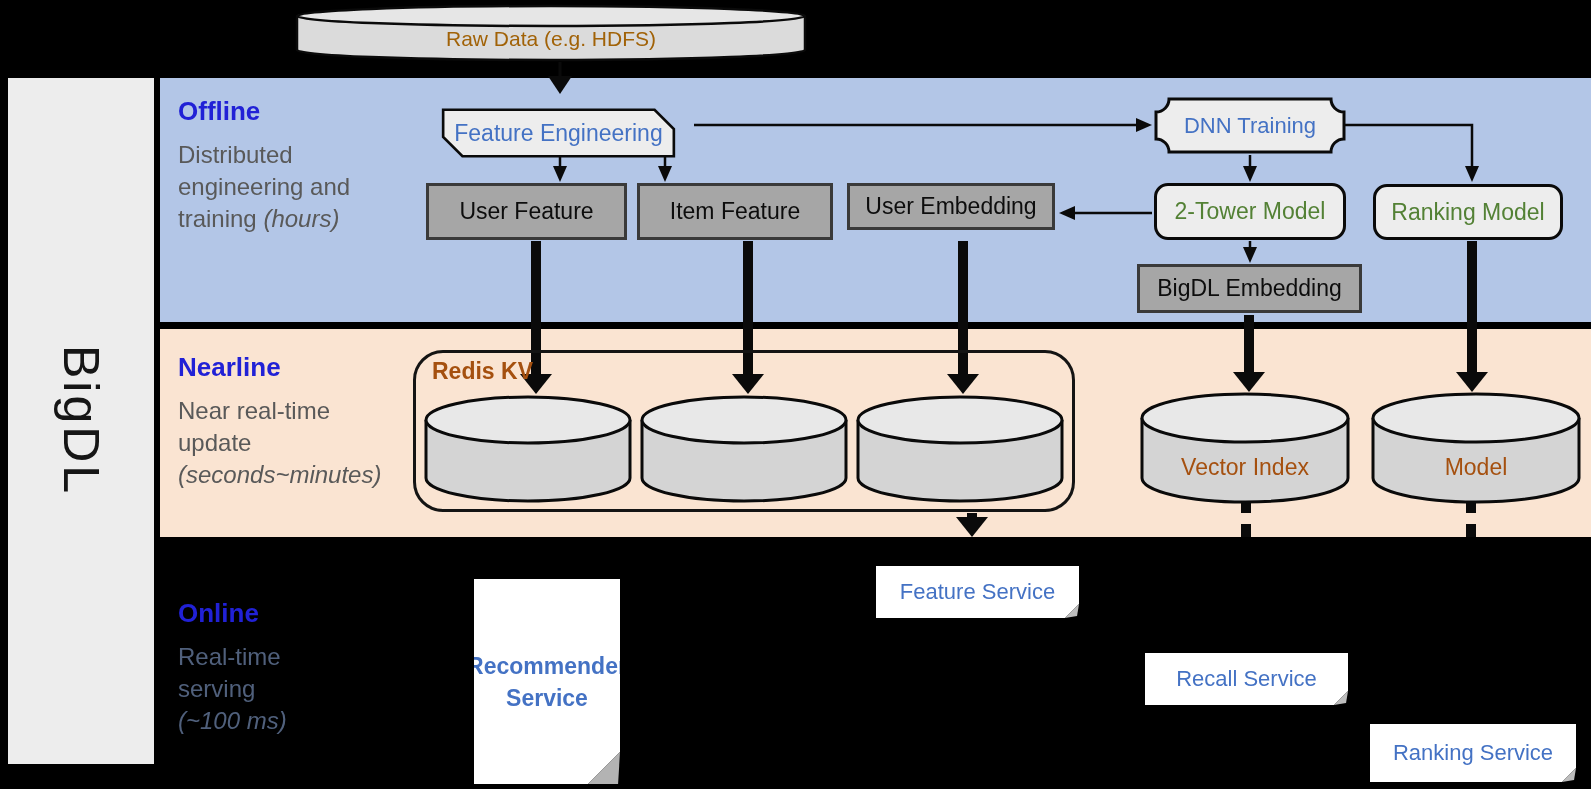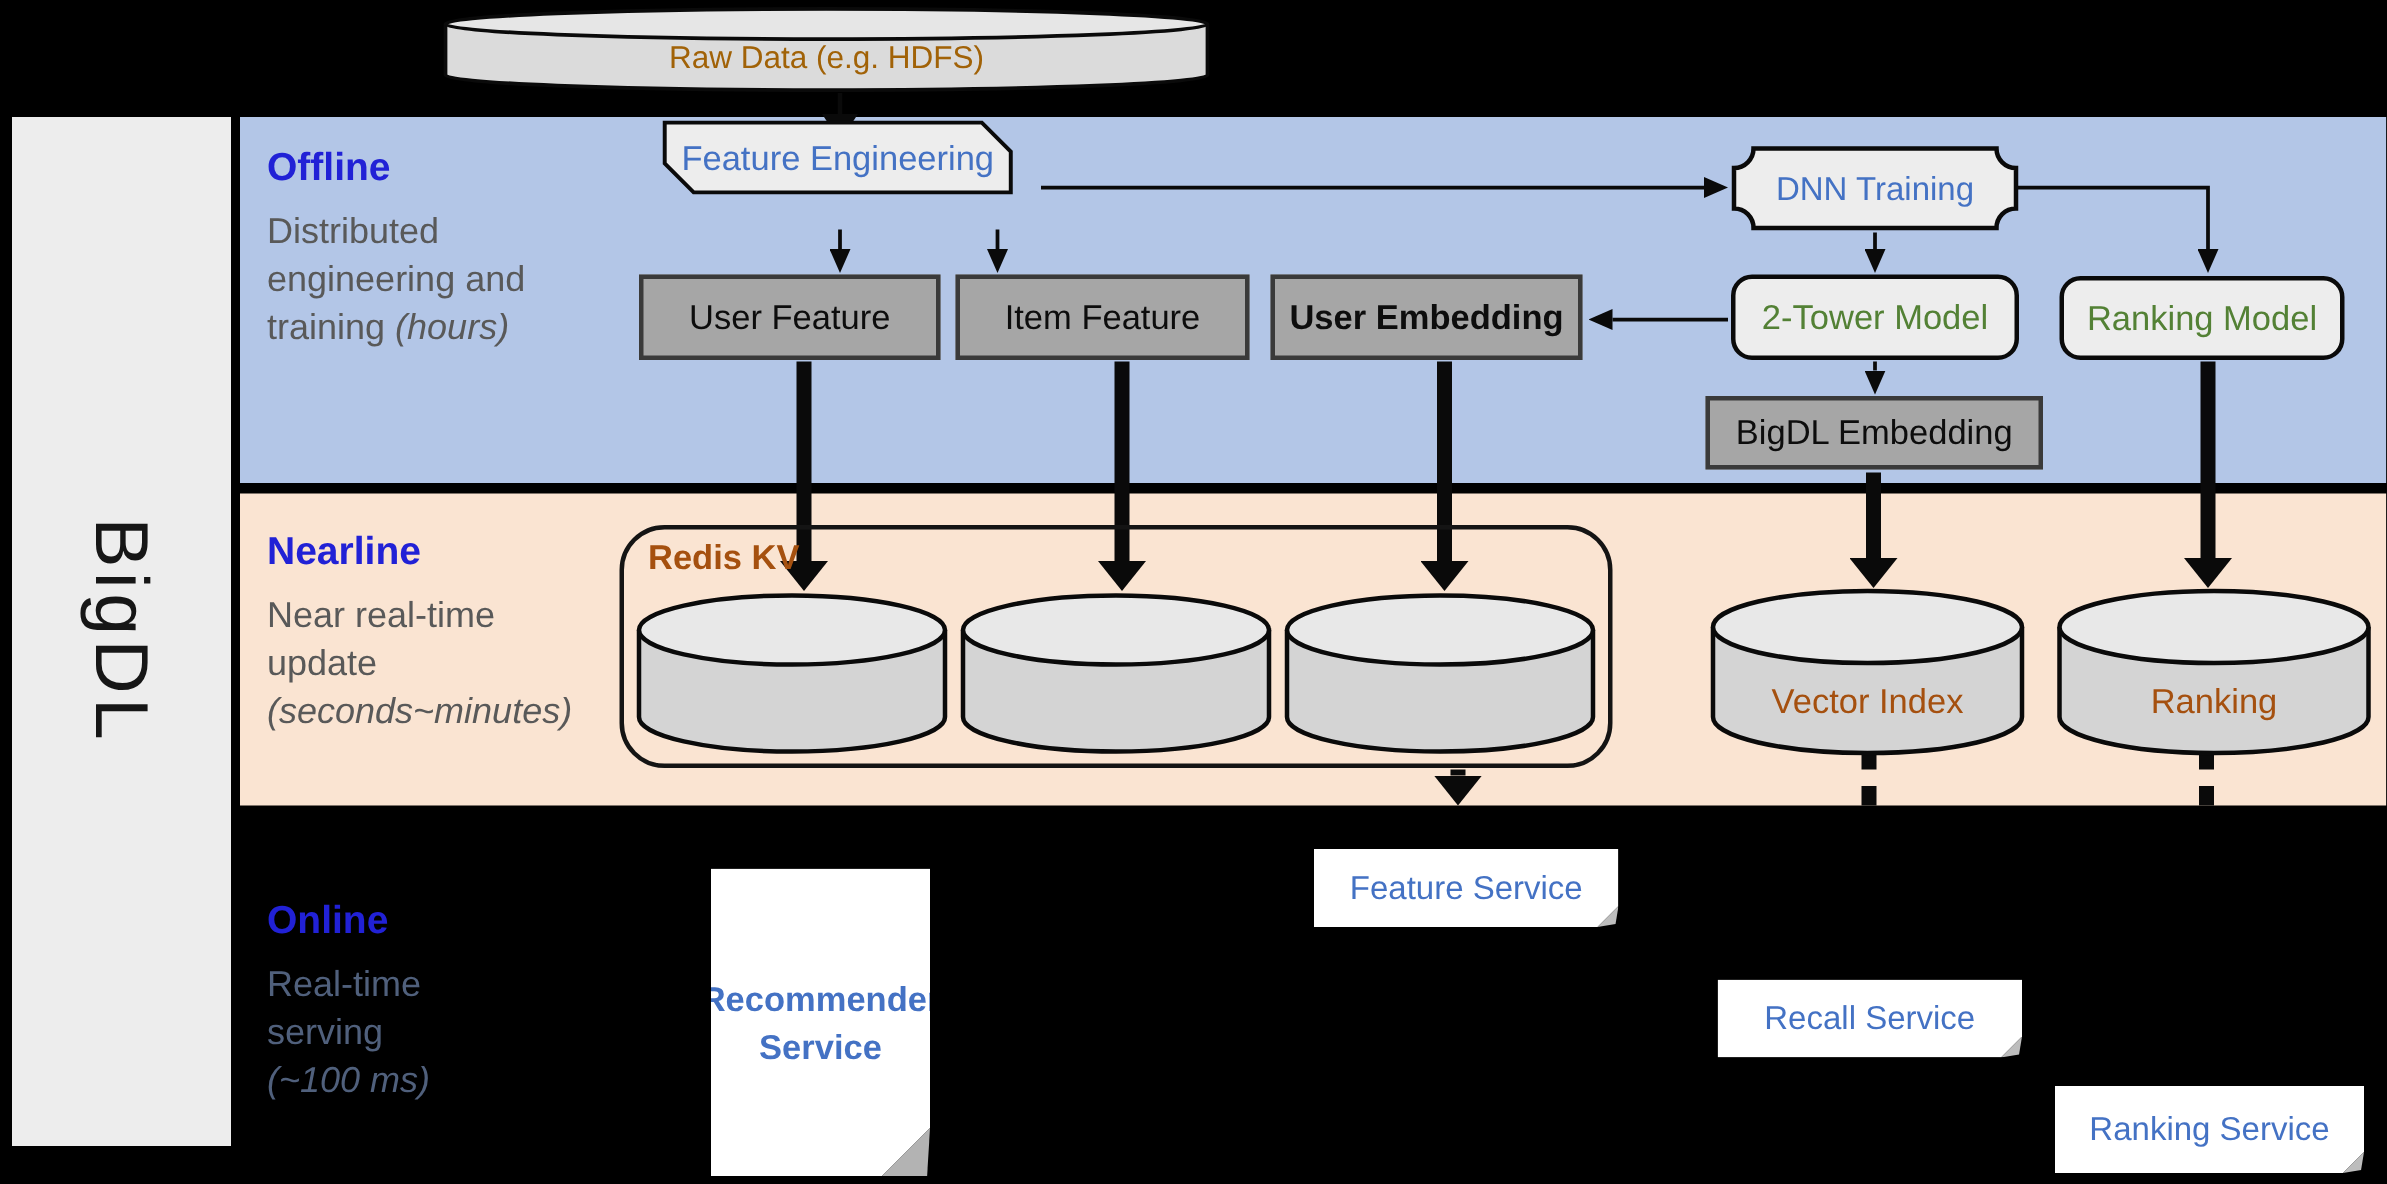--- a/index.html
+++ b/index.html
@@ -128,41 +128,41 @@
   </div>
 
   <div class="cyl rawcyl" style="left:295px;top:4px;width:512px;height:58px;">
     <svg viewBox="0 0 512 58" preserveAspectRatio="none">
       <path d="M2 12 V46 A254 10 0 0 0 510 46 V12" fill="#DBDBDB" stroke="#0a0a0a" stroke-width="2.5"></path>
       <ellipse cx="256" cy="12" rx="254" ry="10" fill="#E6E6E6" stroke="#0a0a0a" stroke-width="2.5"></ellipse>
     </svg>
     <div class="lbl">Raw Data (e.g. HDFS)</div>
   </div>
 
-  <div class="shape-wrap" style="left:425px;top:80px;width:267px;height:50px;">
+  <div class="shape-wrap" style="left:425px;top:108px;width:267px;height:50px;">
     <svg viewBox="0 0 267 57">
       <polygon points="2,2 243,2 265,24 265,55 24,55 2,33" fill="#EDEDED" stroke="#0a0a0a" stroke-width="3"></polygon>
     </svg>
     <div class="lbl">Feature Engineering</div>
   </div>
 
   <div class="shape-wrap" style="left:1154px;top:97px;width:192px;height:57px;">
     <svg viewBox="0 0 192 57">
       <path d="M15 2 H177 A13 13 0 0 0 190 15 V42 A13 13 0 0 0 177 55 H15 A13 13 0 0 0 2 42 V15 A13 13 0 0 0 15 2 Z" fill="#EDEDED" stroke="#0a0a0a" stroke-width="3"></path>
     </svg>
     <div class="lbl" style="font-size:22px;">DNN Training</div>
   </div>
 
   <div class="graybox" style="left:426px;top:183px;width:201px;height:57px;">
     <span>User Feature</span>
   </div>
   <div class="graybox" style="left:637px;top:183px;width:196px;height:57px;">
     <span>Item Feature</span>
   </div>
-  <div class="graybox" style="left:847px;top:183px;width:208px;height:57px;font-weight:bold;">
+  <div class="graybox" style="left:847px;top:183px;width:208px;height:47px;">
     <span>User Embedding</span>
   </div>
   <div class="graybox" style="left:1137px;top:264px;width:225px;height:49px;">
     <span>BigDL Embedding</span>
   </div>
 
   <div class="roundbox" style="left:1154px;top:183px;width:192px;height:57px;">
     <span>2-Tower Model</span>
   </div>
   <div class="roundbox" style="left:1373px;top:184px;width:190px;height:56px;">
@@ -196,21 +196,21 @@
       <path d="M2 26 V86 A103 24 0 0 0 208 86 V26" fill="#D4D4D4" stroke="#0a0a0a" stroke-width="3"></path>
       <ellipse cx="105" cy="26" rx="103" ry="24" fill="#E8E8E8" stroke="#0a0a0a" stroke-width="3"></ellipse>
     </svg>
     <div class="lbl">Vector Index</div>
   </div>
   <div class="cyl" style="left:1371px;top:392px;width:210px;height:112px;">
     <svg viewBox="0 0 210 112" preserveAspectRatio="none">
       <path d="M2 26 V86 A103 24 0 0 0 208 86 V26" fill="#D4D4D4" stroke="#0a0a0a" stroke-width="3"></path>
       <ellipse cx="105" cy="26" rx="103" ry="24" fill="#E8E8E8" stroke="#0a0a0a" stroke-width="3"></ellipse>
     </svg>
-    <div class="lbl">Ranking</div>
+    <div class="lbl">Model</div>
   </div>
 
   <div class="svc-wrap" style="left:474px;top:579px;width:146px;height:205px;font-weight:bold;">
     <div class="page doc">
       <div>
         <div>Recommender</div>
         <div>Service</div>
       </div>
     </div>
     <div class="fold big"></div>

